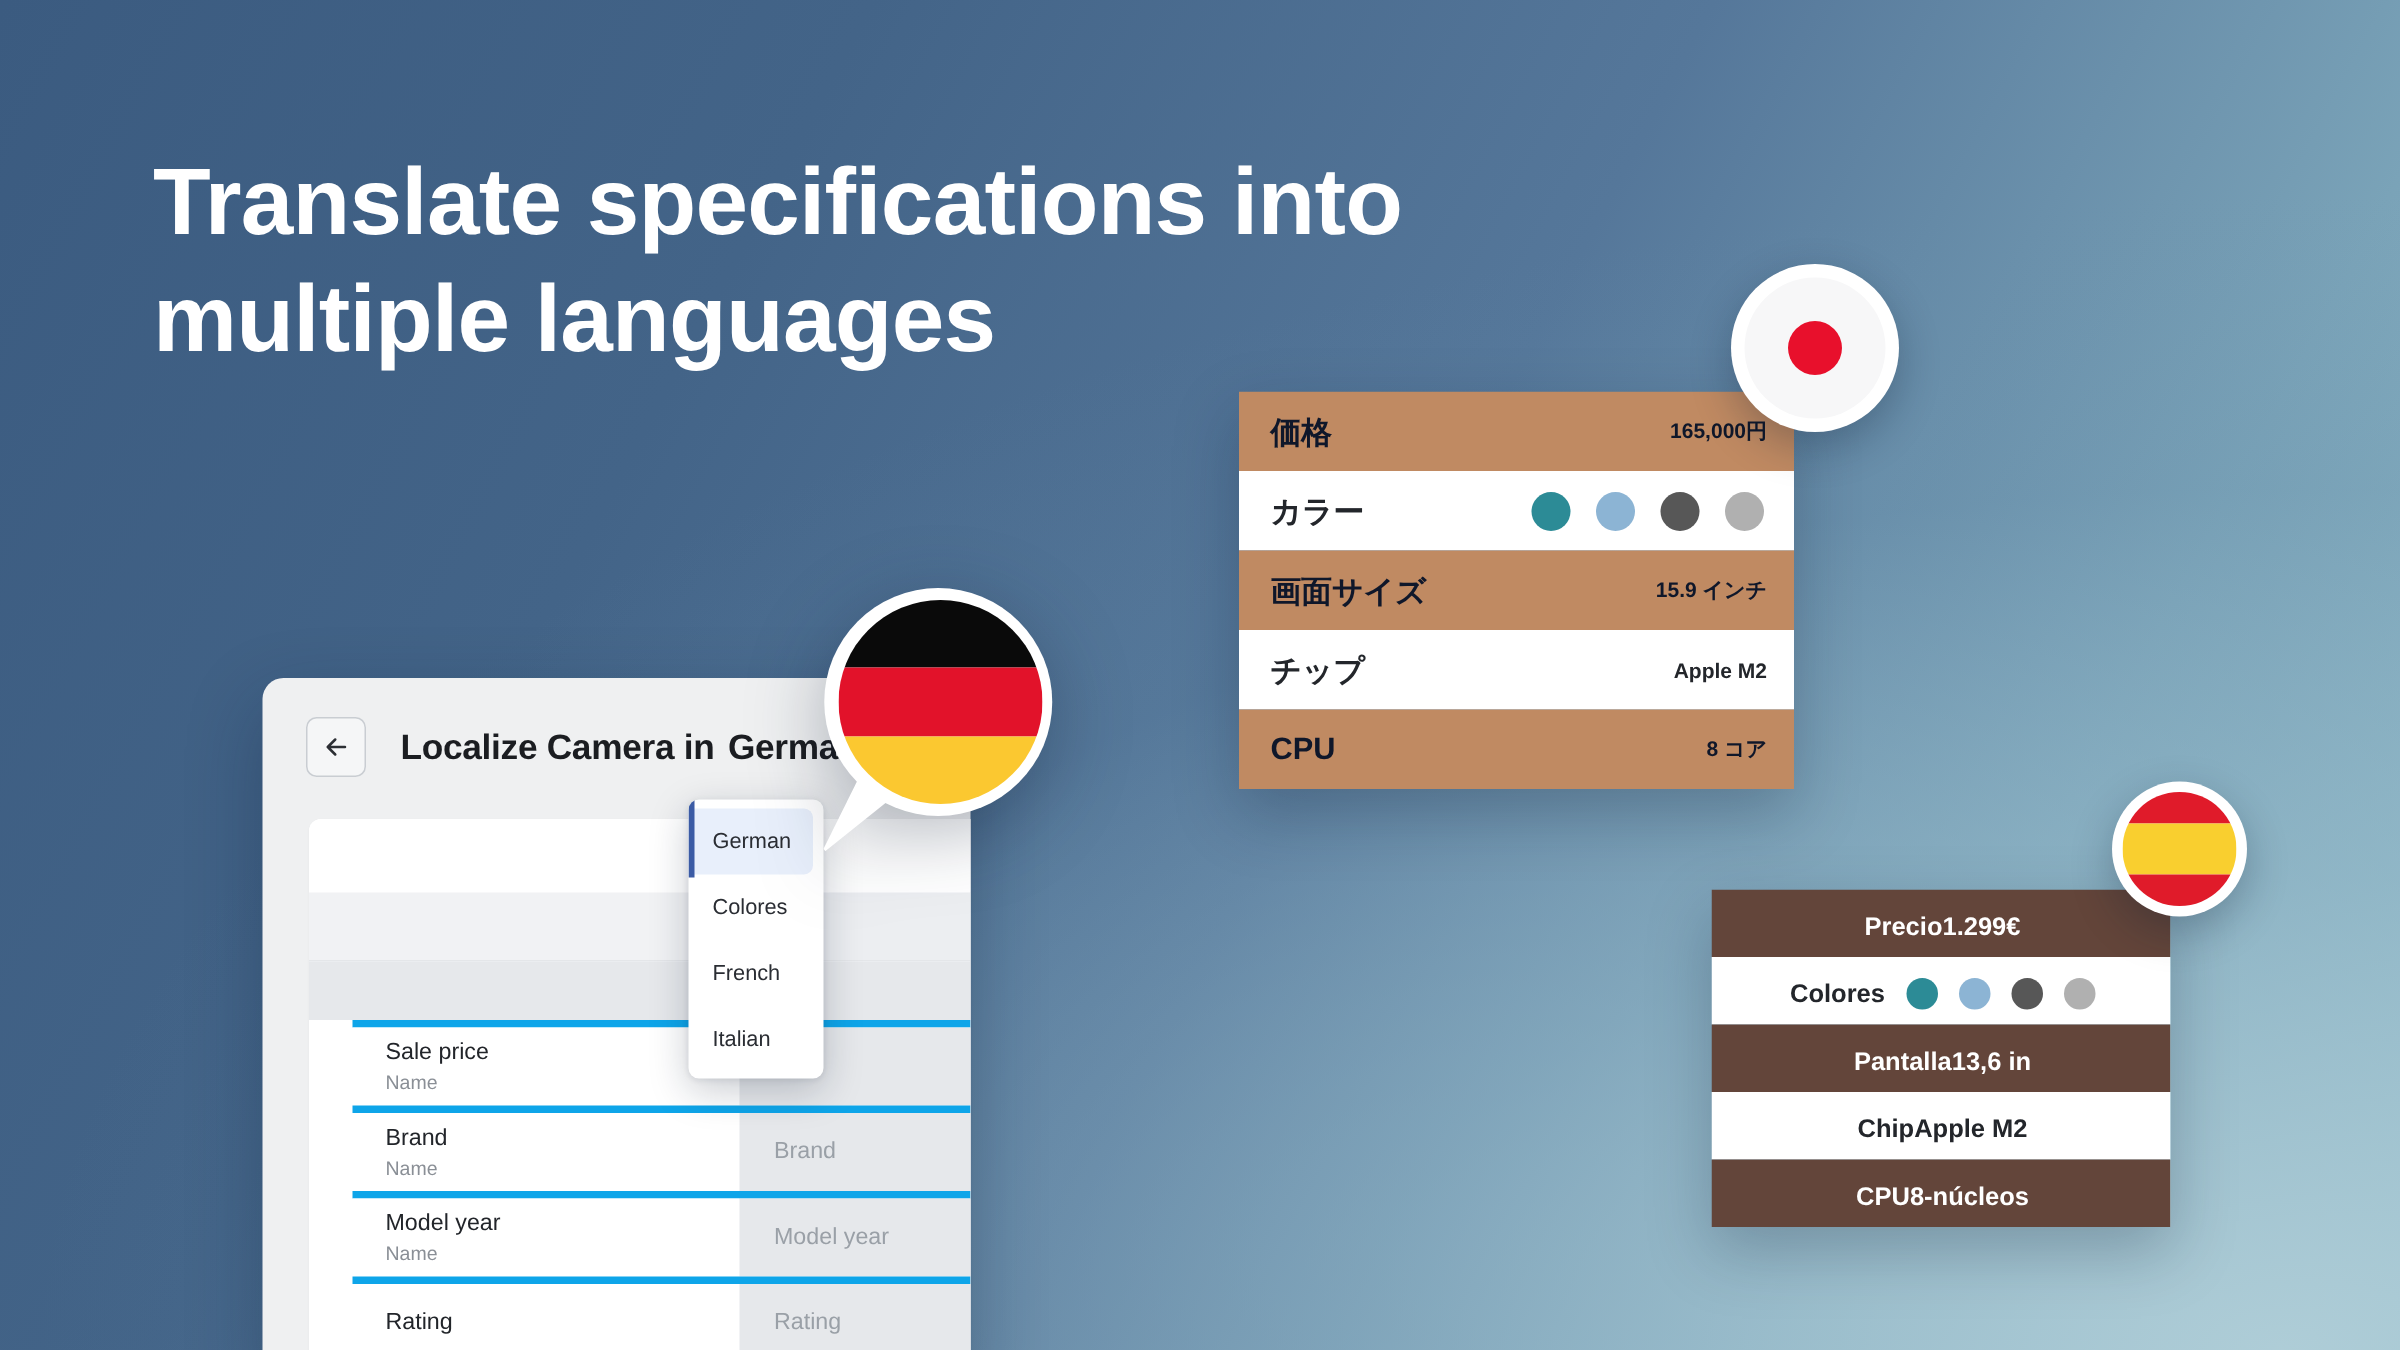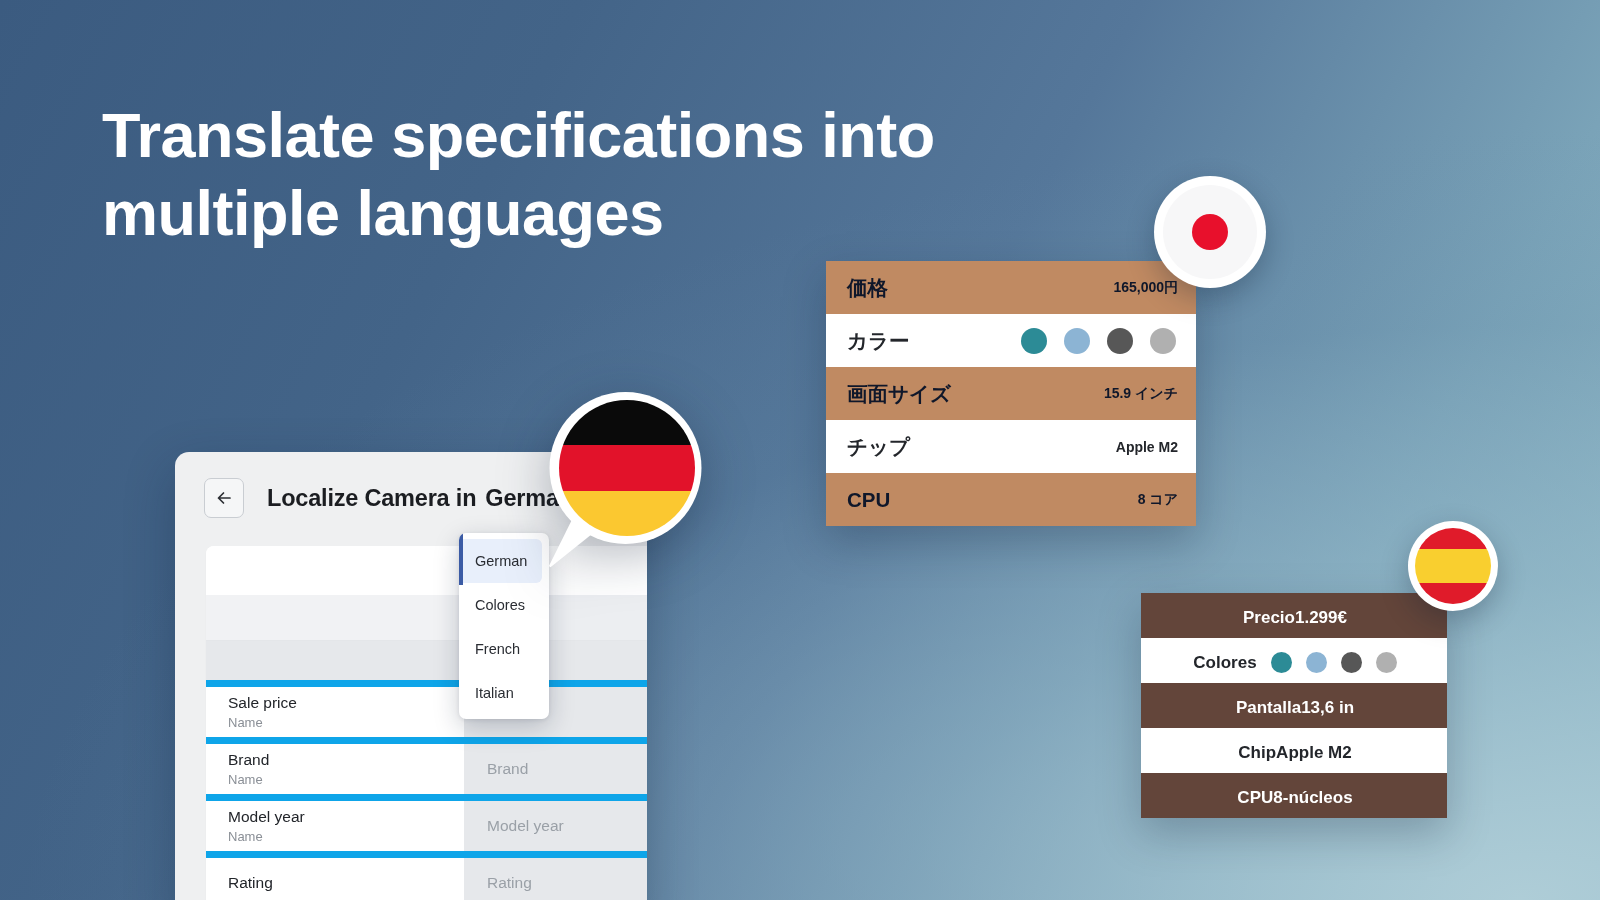--- a/index.html
+++ b/index.html
@@ -99,21 +99,21 @@
   .row-section { height: 49px; }
   .row-section .col-left,
   .row-section .col-right { background: #ffffff; }
   .row-section .label {
     font-size: 17.5px; font-weight: 700; color: #1b1d21;
   }
   .row-spacer { height: 45px; }
   .row-spacer .col-left { background: #f1f2f4; }
   .row-spacer .col-right { background: #eceef1; }
   .row-single { height: 40px; border-top: 1px solid #e4e6e9; }
-  .row-double { height: 57px; border-top: 7px solid #0ea5e9; }
+  .row-double { height: 57px; border-top: 5px solid #0ea5e9; margin-left: 29px; }
   .label {
     font-size: 15.5px; color: #22252a; line-height: 20px;
   }
   .sublabel {
     font-size: 13px; color: #8a8f96; line-height: 18px; margin-top: 1px;
   }
   .ph {
     font-size: 15.5px; color: #9aa0a7; line-height: 20px;
   }
 

